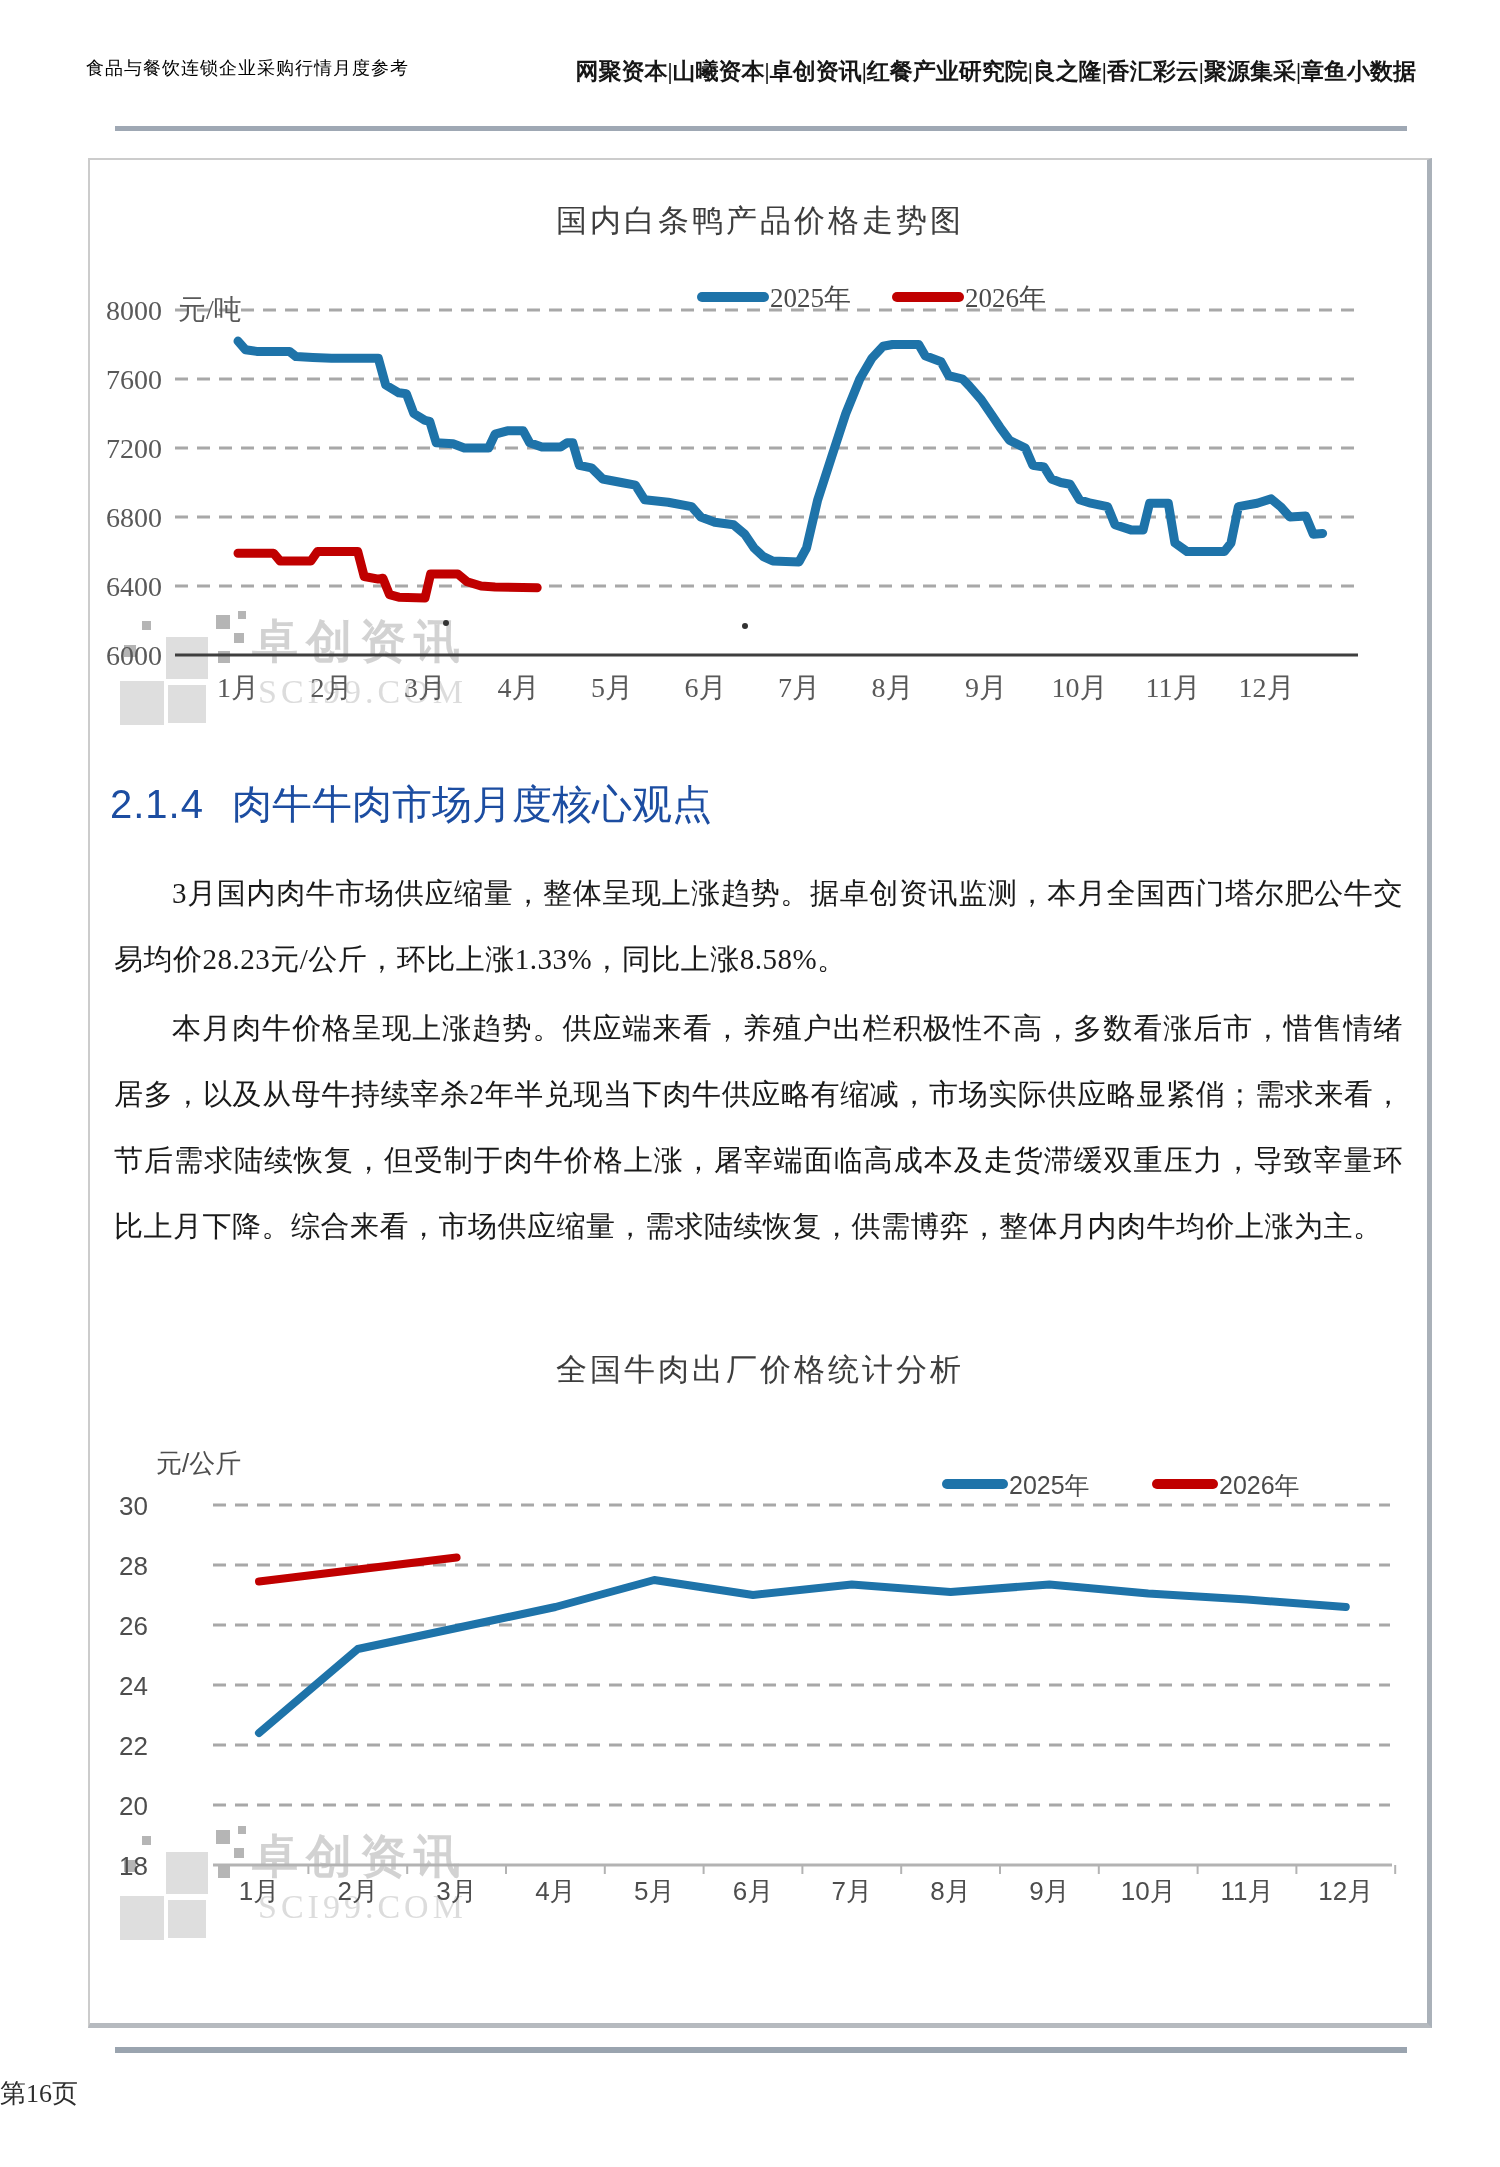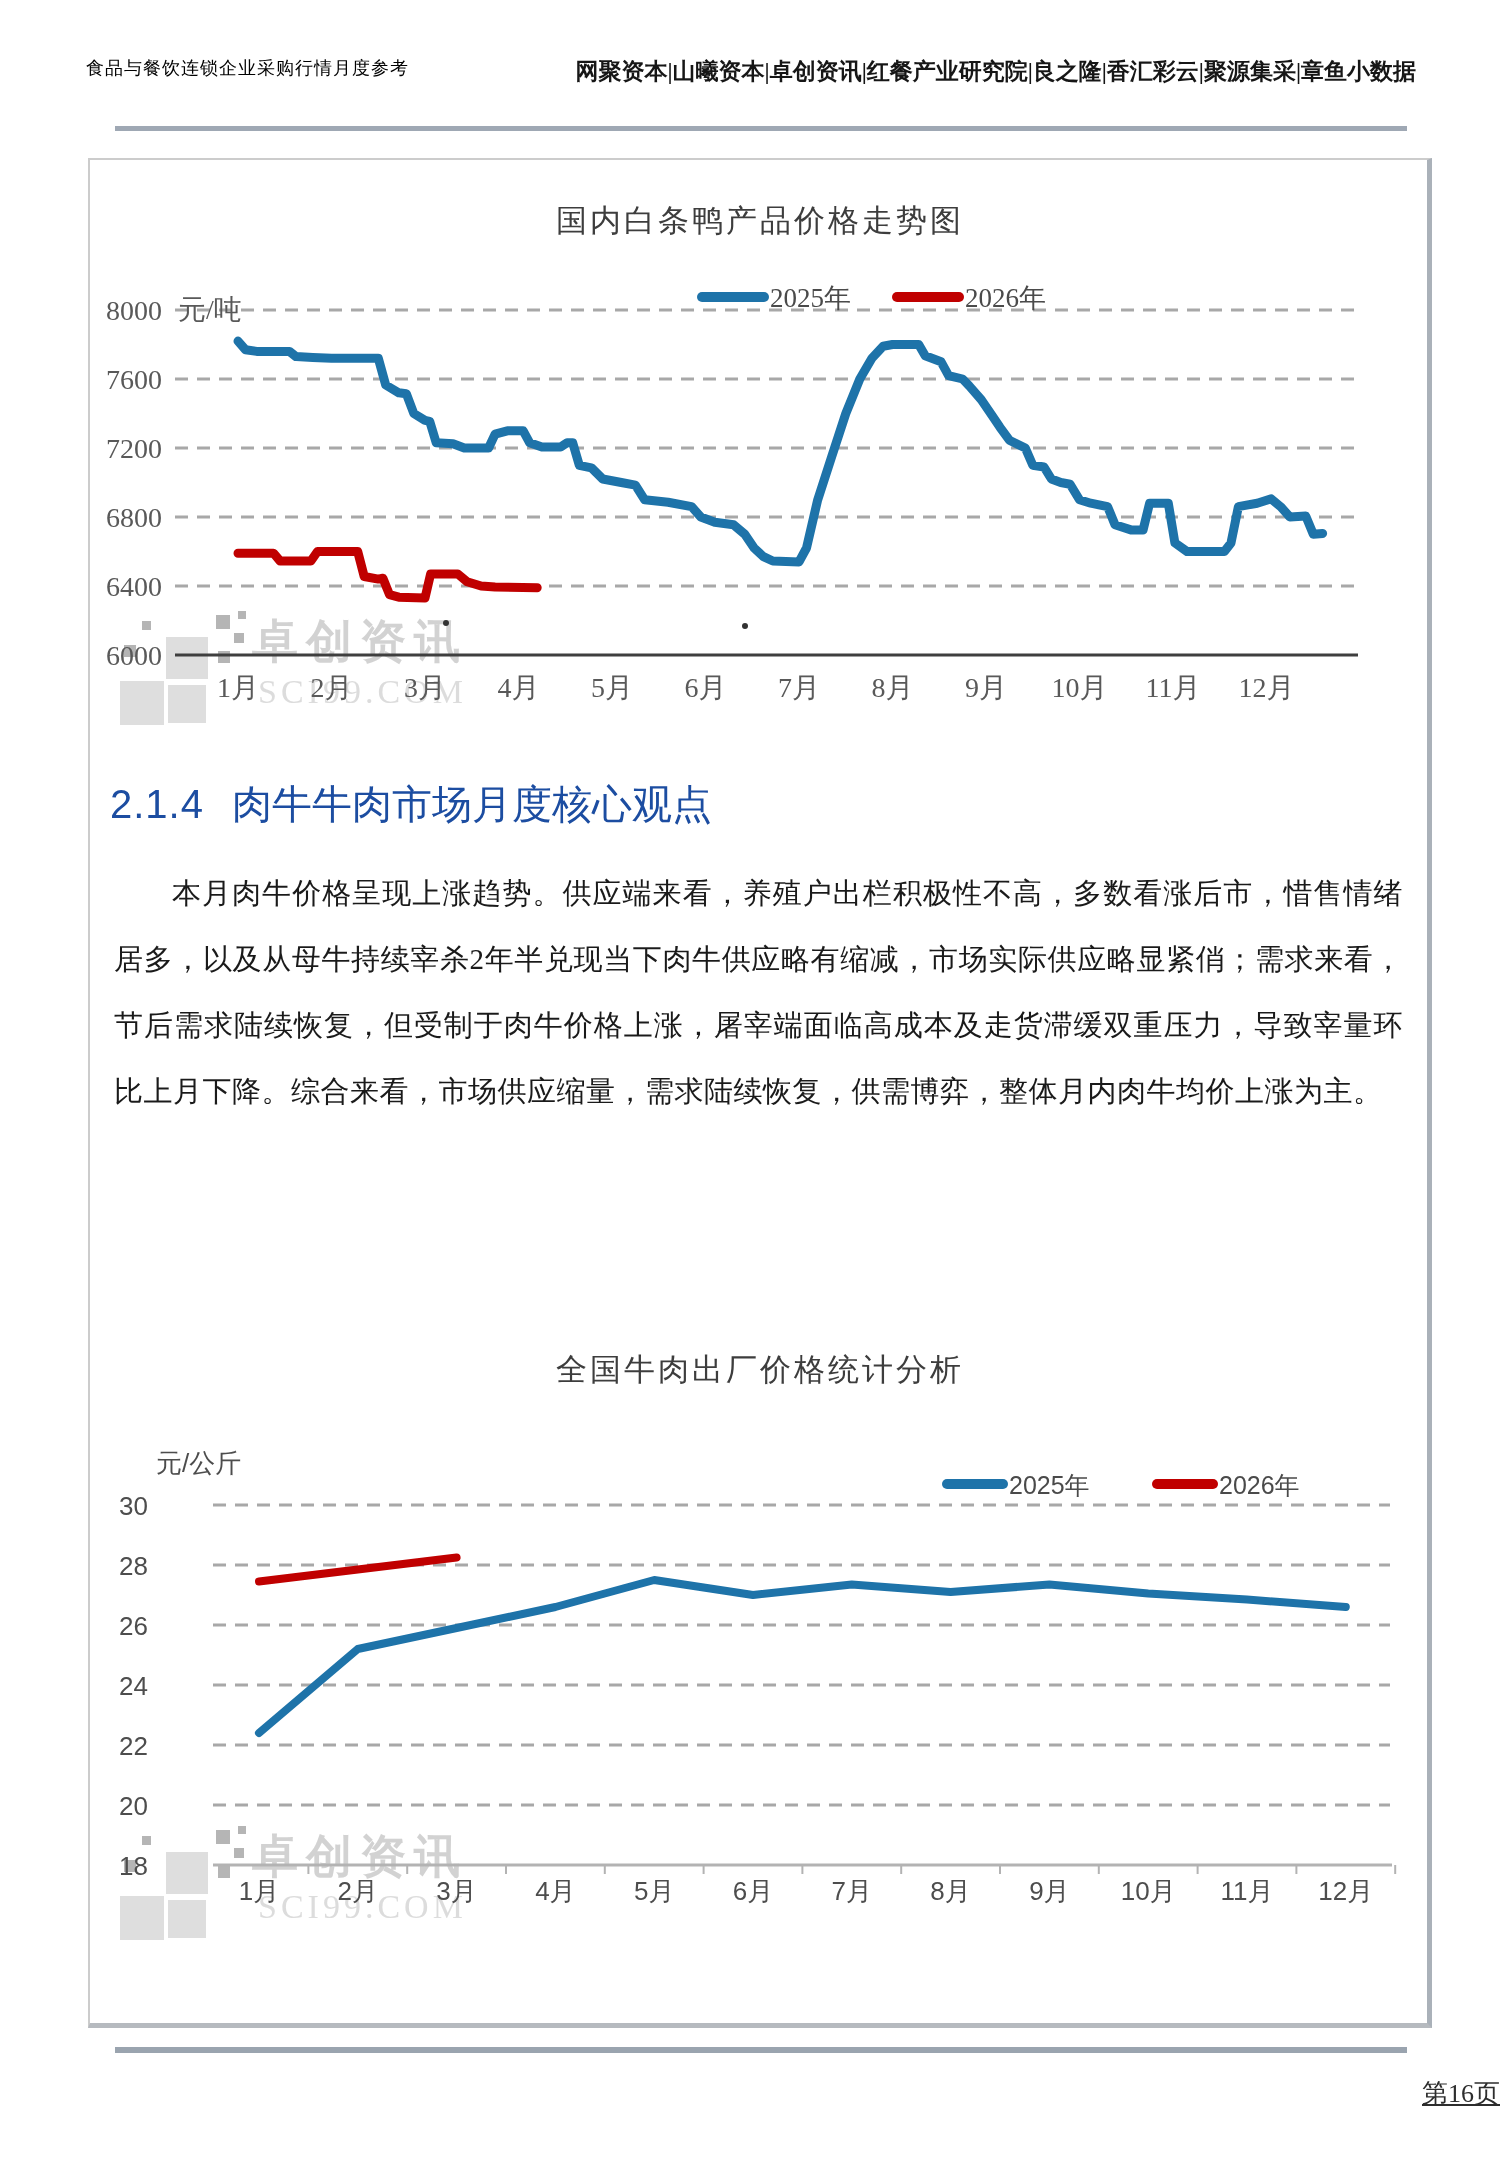--- a/index.html
+++ b/index.html
@@ -12,21 +12,21 @@
        background:#ffffff;border:2px solid #cccccc;border-right:5px solid #aab1b9;border-bottom:5px solid #b6babf;}
   .chart1{position:absolute;left:0px;top:25px;width:1335px;height:585px;display:block;}
   .chart2{position:absolute;left:0px;top:1182px;width:1335px;height:605px;display:block;}
   .sec-head{position:absolute;left:20px;top:622px;font-family:"Liberation Sans","DejaVu Sans",sans-serif;
        font-size:40px;line-height:44px;color:#1c4da1;white-space:nowrap;}
   .sec-head .num{margin-right:28px;letter-spacing:1px;}
   .body-text{position:absolute;left:24px;right:24px;top:700px;font-size:29px;line-height:66px;
        text-align:justify;color:#1a1a1a;letter-spacing:0.5px;}
   .body-text p{margin:0 0 3px 0;text-indent:2em;}
   .ftr-rule{position:absolute;left:115px;top:2047px;width:1292px;height:6px;background:#9aa4af;}
-  .page-num{position:absolute;left:0;top:2076px;width:100%;text-align:right;font-size:26px;color:#2d2d2d;text-decoration:underline;}
+  .page-num{position:absolute;left:0;top:2076px;width:100%;text-align:left;font-size:26px;color:#2d2d2d;}
 </style>
 </head>
 <body>
 
 <div class="hdr-left">食品与餐饮连锁企业采购行情月度参考</div>
 <div class="hdr-right">网聚资本|山曦资本|卓创资讯|红餐产业研究院|良之隆|香汇彩云|聚源集采|章鱼小数据</div>
 <div class="hdr-rule"></div>
 
 <div class="content-box">
   <svg id="chart1" class="chart1" viewBox="0 0 1335 585">
@@ -77,20 +77,21 @@
       <polyline points="148.0,368.2 183.5,368.2 190.1,376.0 220.9,376.0 227.5,366.5 267.7,366.5 274.2,391.5 288.3,394.1 292.9,393.2 299.5,409.6 308.8,412.2 335.0,413.1 340.6,388.9 367.7,388.9 377.1,396.7 391.1,401.0 405.1,401.9 447.2,402.7" fill="none" stroke="#C00000" stroke-width="9" stroke-linecap="round" stroke-linejoin="round"></polyline>
       <circle cx="356" cy="438" r="3" fill="#333"></circle>
       <circle cx="655" cy="441" r="3" fill="#333"></circle>
     </svg>
 
   <div class="sec-head">
     <span class="num">2.1.4</span><span>肉牛牛肉市场月度核心观点</span>
   </div>
 
   <div class="body-text">
+    <p>3月国内肉牛市场供应缩量，整体呈现上涨趋势。据卓创资讯监测，本月全国西门塔尔肥公牛交易均价28.23元/公斤，环比上涨1.33%，同比上涨8.58%。</p>
     <p>本月肉牛价格呈现上涨趋势。供应端来看，养殖户出栏积极性不高，多数看涨后市，惜售情绪居多，以及从母牛持续宰杀2年半兑现当下肉牛供应略有缩减，市场实际供应略显紧俏；需求来看，节后需求陆续恢复，但受制于肉牛价格上涨，屠宰端面临高成本及走货滞缓双重压力，导致宰量环比上月下降。综合来看，市场供应缩量，需求陆续恢复，供需博弈，整体月内肉牛均价上涨为主。</p>
   </div>
 
   <svg id="chart2" class="chart2" viewBox="0 0 1335 605">
       <line x1="123" y1="463.0" x2="1300" y2="463.0" stroke="#a8a8a8" stroke-width="3" stroke-dasharray="13 9"></line>
       <line x1="123" y1="403.0" x2="1300" y2="403.0" stroke="#a8a8a8" stroke-width="3" stroke-dasharray="13 9"></line>
       <line x1="123" y1="343.0" x2="1300" y2="343.0" stroke="#a8a8a8" stroke-width="3" stroke-dasharray="13 9"></line>
       <line x1="123" y1="283.0" x2="1300" y2="283.0" stroke="#a8a8a8" stroke-width="3" stroke-dasharray="13 9"></line>
       <line x1="123" y1="223.0" x2="1300" y2="223.0" stroke="#a8a8a8" stroke-width="3" stroke-dasharray="13 9"></line>
       <line x1="123" y1="163.0" x2="1300" y2="163.0" stroke="#a8a8a8" stroke-width="3" stroke-dasharray="13 9"></line>

